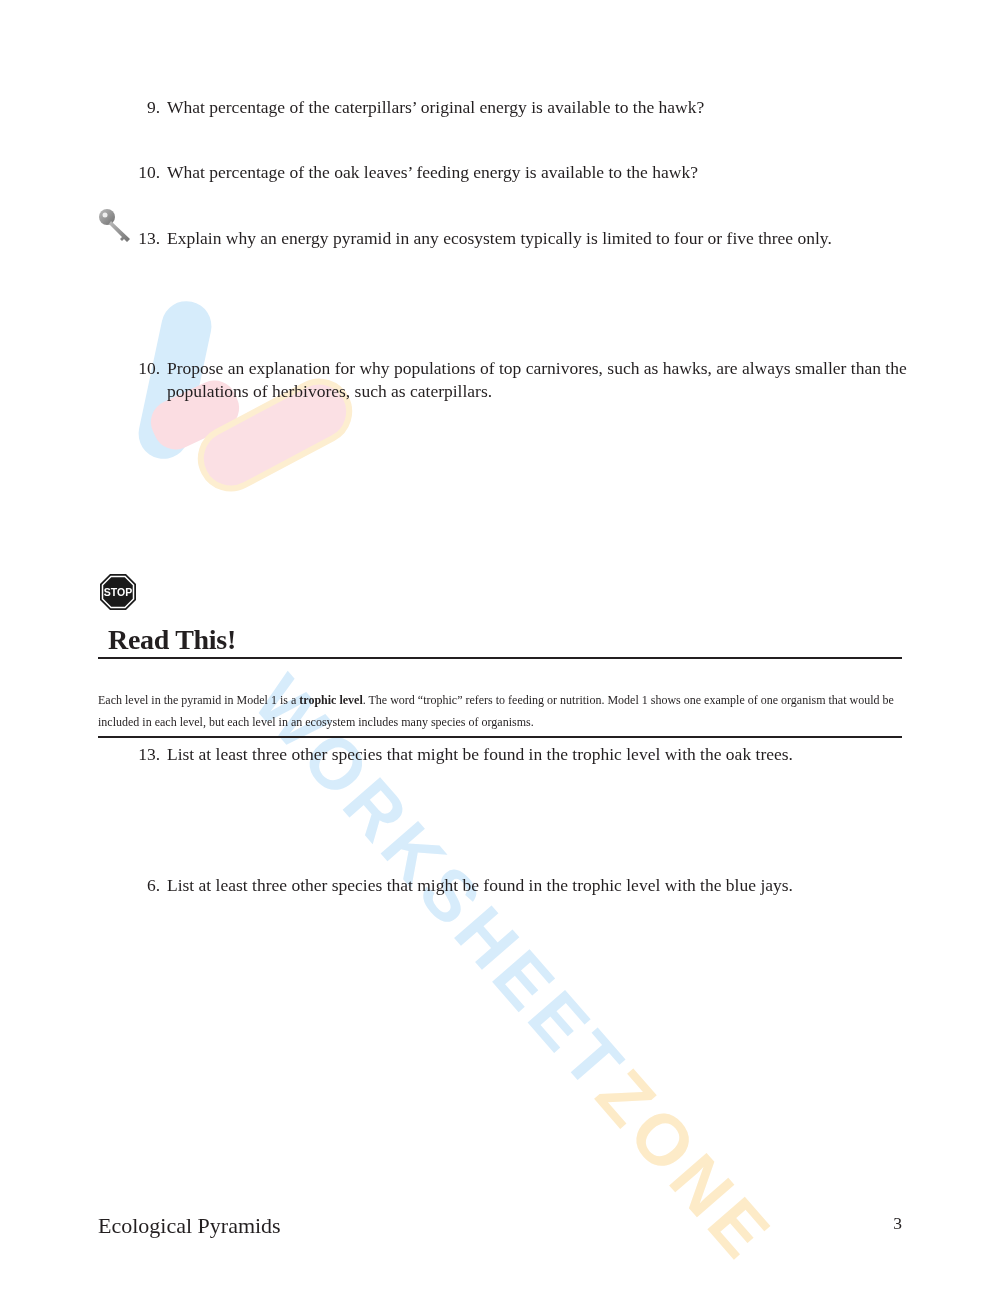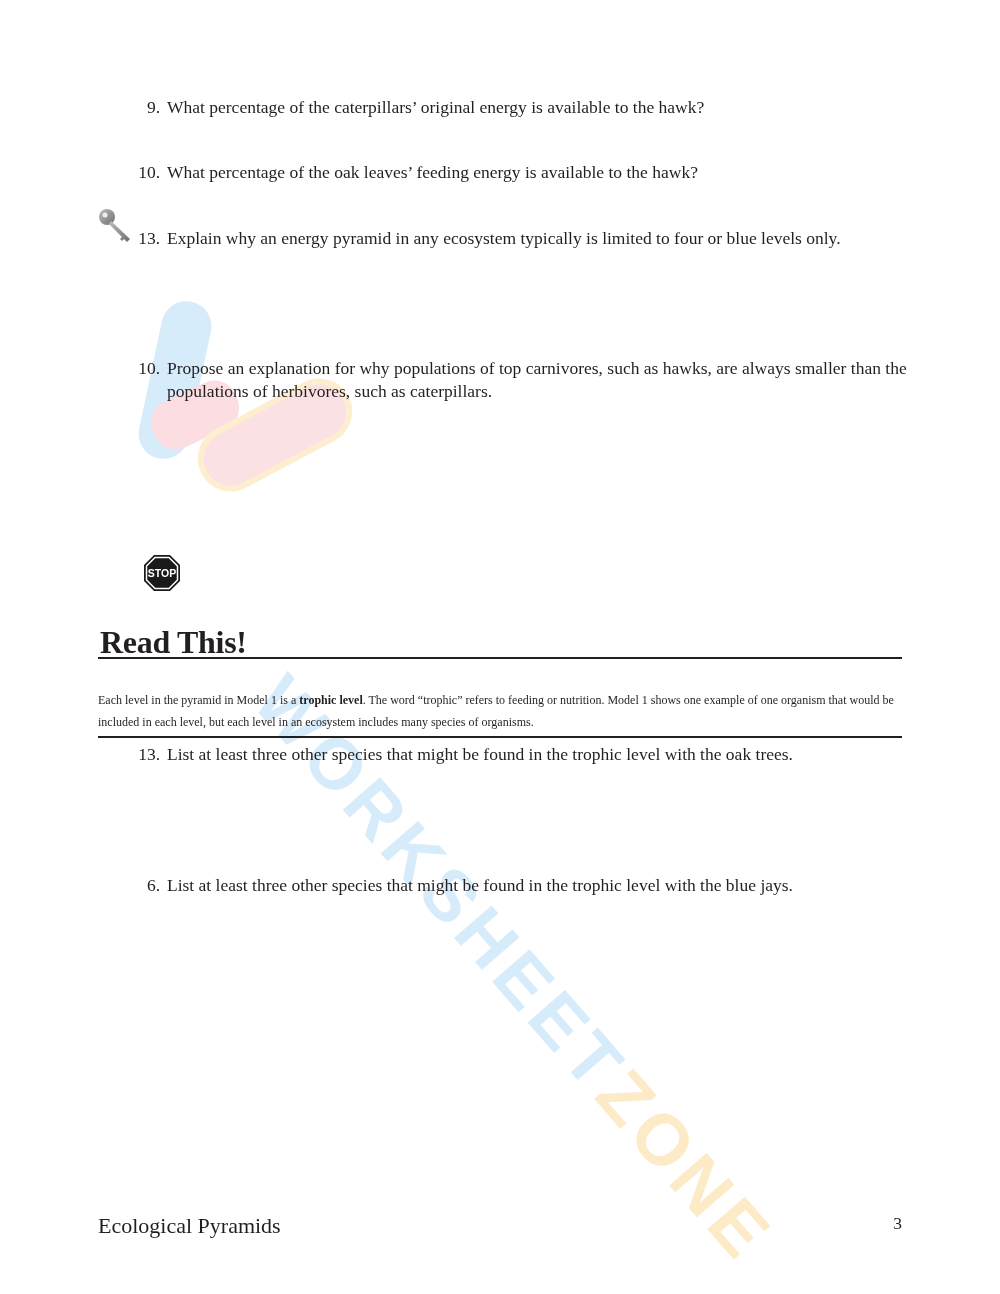--- a/index.html
+++ b/index.html
@@ -17,21 +17,21 @@
   .q .txt { position: absolute; left: 37px; width: 740px; }
   .watermark { position: absolute; pointer-events: none; }
   .wm-text {
     position: absolute; left: 300px; top: 660px;
     font-family: "Liberation Sans", "DejaVu Sans", sans-serif;
     font-weight: bold; font-size: 72px; letter-spacing: 6px;
     transform: rotate(49deg); transform-origin: 0 0;
     white-space: nowrap;
   }
   .heading {
-    left: 100px; top: 624px; font-size: 32px; font-weight: bold;
+    left: 108px; top: 624px; font-size: 28px; font-weight: bold;
     letter-spacing: -0.3px;
   }
   .rule { left: 98px; width: 804px; height: 2px; background: #231f20; }
   .para {
     left: 98px; top: 689px; width: 806px; font-size: 12px; line-height: 22px;
   }
   .footer-left { left: 98px; top: 1213px; font-size: 22px; }
   .footer-right { left: 888px; top: 1213px; font-size: 17.5px; width: 14px; text-align: right; }
 </style>
 </head>
@@ -66,29 +66,29 @@
         <stop offset="1" stop-color="#6f6f6f"></stop>
       </linearGradient>
     </defs>
     <circle cx="10" cy="10" r="8" fill="url(#kg)"></circle>
     <circle cx="8" cy="8" r="2.5" fill="#eeeeee"></circle>
     <path d="M14 14 L33 32 L30 35 L27 32 L25 34 L23 32 L25 30 L12 17 Z" fill="url(#kg)"></path>
   </svg>
 </div>
 <div class="q" style="top:227px;">
   <span class="num">13.</span>
-  <span class="txt">Explain why an energy pyramid in any ecosystem typically is limited to four or blue levels only.</span>
+  <span class="txt">Explain why an energy pyramid in any ecosystem typically is limited to four or five three only.</span>
 </div>
 
 <div class="q" style="top:357px;">
   <span class="num">10.</span>
   <span class="txt">Propose an explanation for why populations of top carnivores, such as hawks, are always smaller than the populations of herbivores, such as caterpillars.</span>
 </div>
 
-<div class="abs" style="left:99px;top:554px;width:38px;height:38px;margin-left:44px;">
+<div class="abs" style="left:99px;top:573px;width:38px;height:38px;">
   <svg width="38" height="38" viewBox="0 0 38 38">
     <polygon points="11,1 27,1 37,11 37,27 27,37 11,37 1,27 1,11" fill="#1a1a1a"></polygon>
     <polygon points="12,3.5 26,3.5 34.5,12 34.5,26 26,34.5 12,34.5 3.5,26 3.5,12" fill="none" stroke="#ffffff" stroke-width="1.5"></polygon>
     <text x="19" y="23" text-anchor="middle" font-family="Liberation Sans, DejaVu Sans, sans-serif" font-weight="bold" font-size="10.5" fill="#ffffff">STOP</text>
   </svg>
 </div>
 
 <div class="abs heading">Read This!</div>
 <div class="abs rule" style="top:657px;"></div>
 <div class="abs para">

